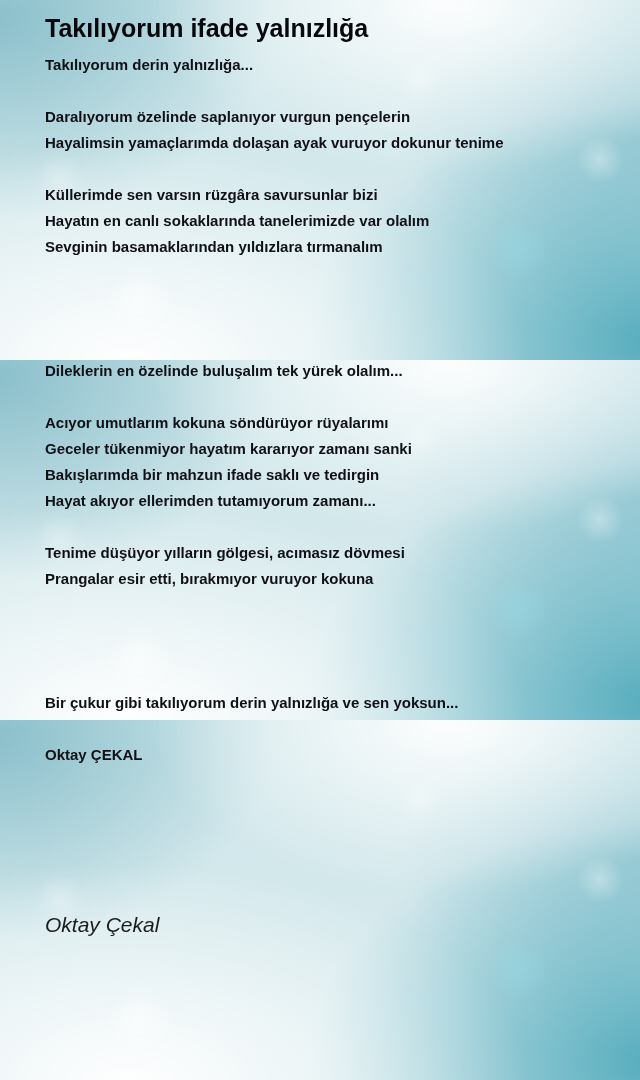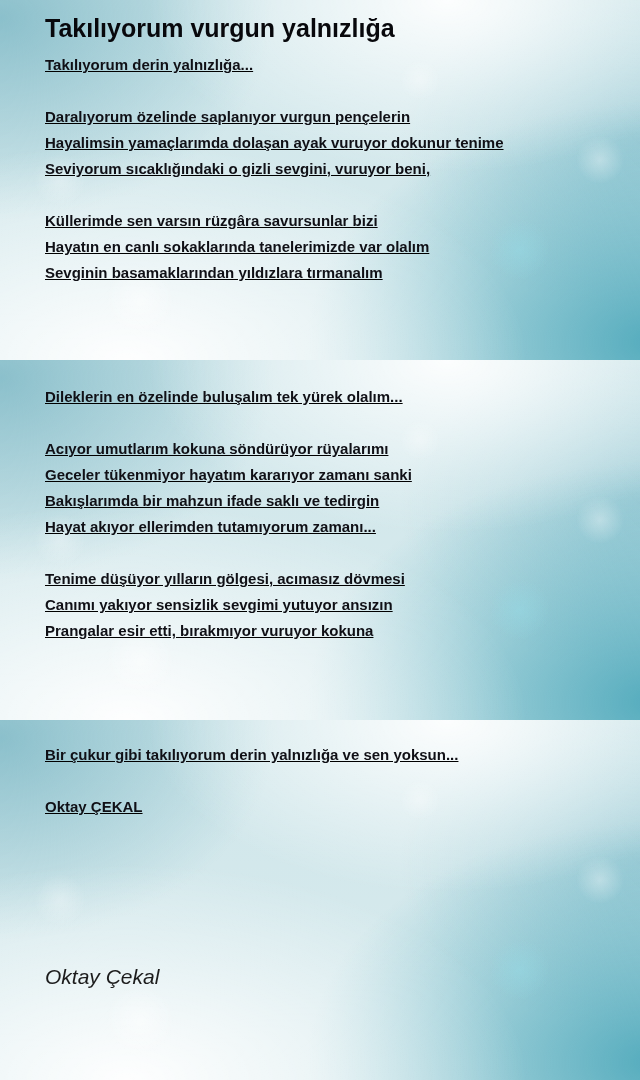--- a/index.html
+++ b/index.html
@@ -32,21 +32,21 @@
 
   .title {
     margin: 0 0 9px 0;
     font-size: 25px;
     font-weight: bold;
     line-height: 30px;
     color: #08080c;
     letter-spacing: 0;
   }
 
-  .stanza { margin: 0 0 26px 0; text-decoration: underline; }
+  .stanza { margin: 0 0 26px 0; }
   .stanza--wide { margin-bottom: 98px; }
   .stanza--last { margin-bottom: 0; }
 
   .line {
     font-size: 15px;
     font-weight: bold;
     line-height: 26px;
     color: #101016;
     white-space: nowrap;
   }
@@ -58,32 +58,31 @@
     font-weight: normal;
     line-height: 26px;
     color: #1c1c1c;
   }
 </style>
 </head>
 <body>
 
 <div class="page">
 
-  <h1 class="title">Takılıyorum vurgun yalnızlığa</h1>
+  <h1 class="title">Takılıyorum ifade yalnızlığa</h1>
 
   <div>
 
     <div class="stanza">
       <div class="line">Takılıyorum derin yalnızlığa...</div>
     </div>
 
     <div class="stanza">
       <div class="line">Daralıyorum özelinde saplanıyor vurgun pençelerin</div>
       <div class="line">Hayalimsin yamaçlarımda dolaşan ayak vuruyor dokunur tenime</div>
-      <div class="line">Seviyorum sıcaklığındaki o gizli sevgini, vuruyor beni,</div>
     </div>
 
     <div class="stanza stanza--wide">
       <div class="line">Küllerimde sen varsın rüzgâra savursunlar bizi</div>
       <div class="line">Hayatın en canlı sokaklarında tanelerimizde var olalım</div>
       <div class="line">Sevginin basamaklarından yıldızlara tırmanalım</div>
     </div>
 
     <div class="stanza">
       <div class="line">Dileklerin en özelinde buluşalım tek yürek olalım...</div>
@@ -91,21 +90,20 @@
 
     <div class="stanza">
       <div class="line">Acıyor umutlarım kokuna söndürüyor rüyalarımı</div>
       <div class="line">Geceler tükenmiyor hayatım kararıyor zamanı sanki</div>
       <div class="line">Bakışlarımda bir mahzun ifade saklı ve tedirgin</div>
       <div class="line">Hayat akıyor ellerimden tutamıyorum zamanı...</div>
     </div>
 
     <div class="stanza stanza--wide">
       <div class="line">Tenime düşüyor yılların gölgesi, acımasız dövmesi</div>
-      <div class="line">Canımı yakıyor sensizlik sevgimi yutuyor ansızın</div>
       <div class="line">Prangalar esir etti, bırakmıyor vuruyor kokuna</div>
     </div>
 
     <div class="stanza">
       <div class="line">Bir çukur gibi takılıyorum derin yalnızlığa ve sen yoksun...</div>
     </div>
 
     <div class="stanza stanza--last">
       <div class="line">Oktay ÇEKAL</div>
     </div>

